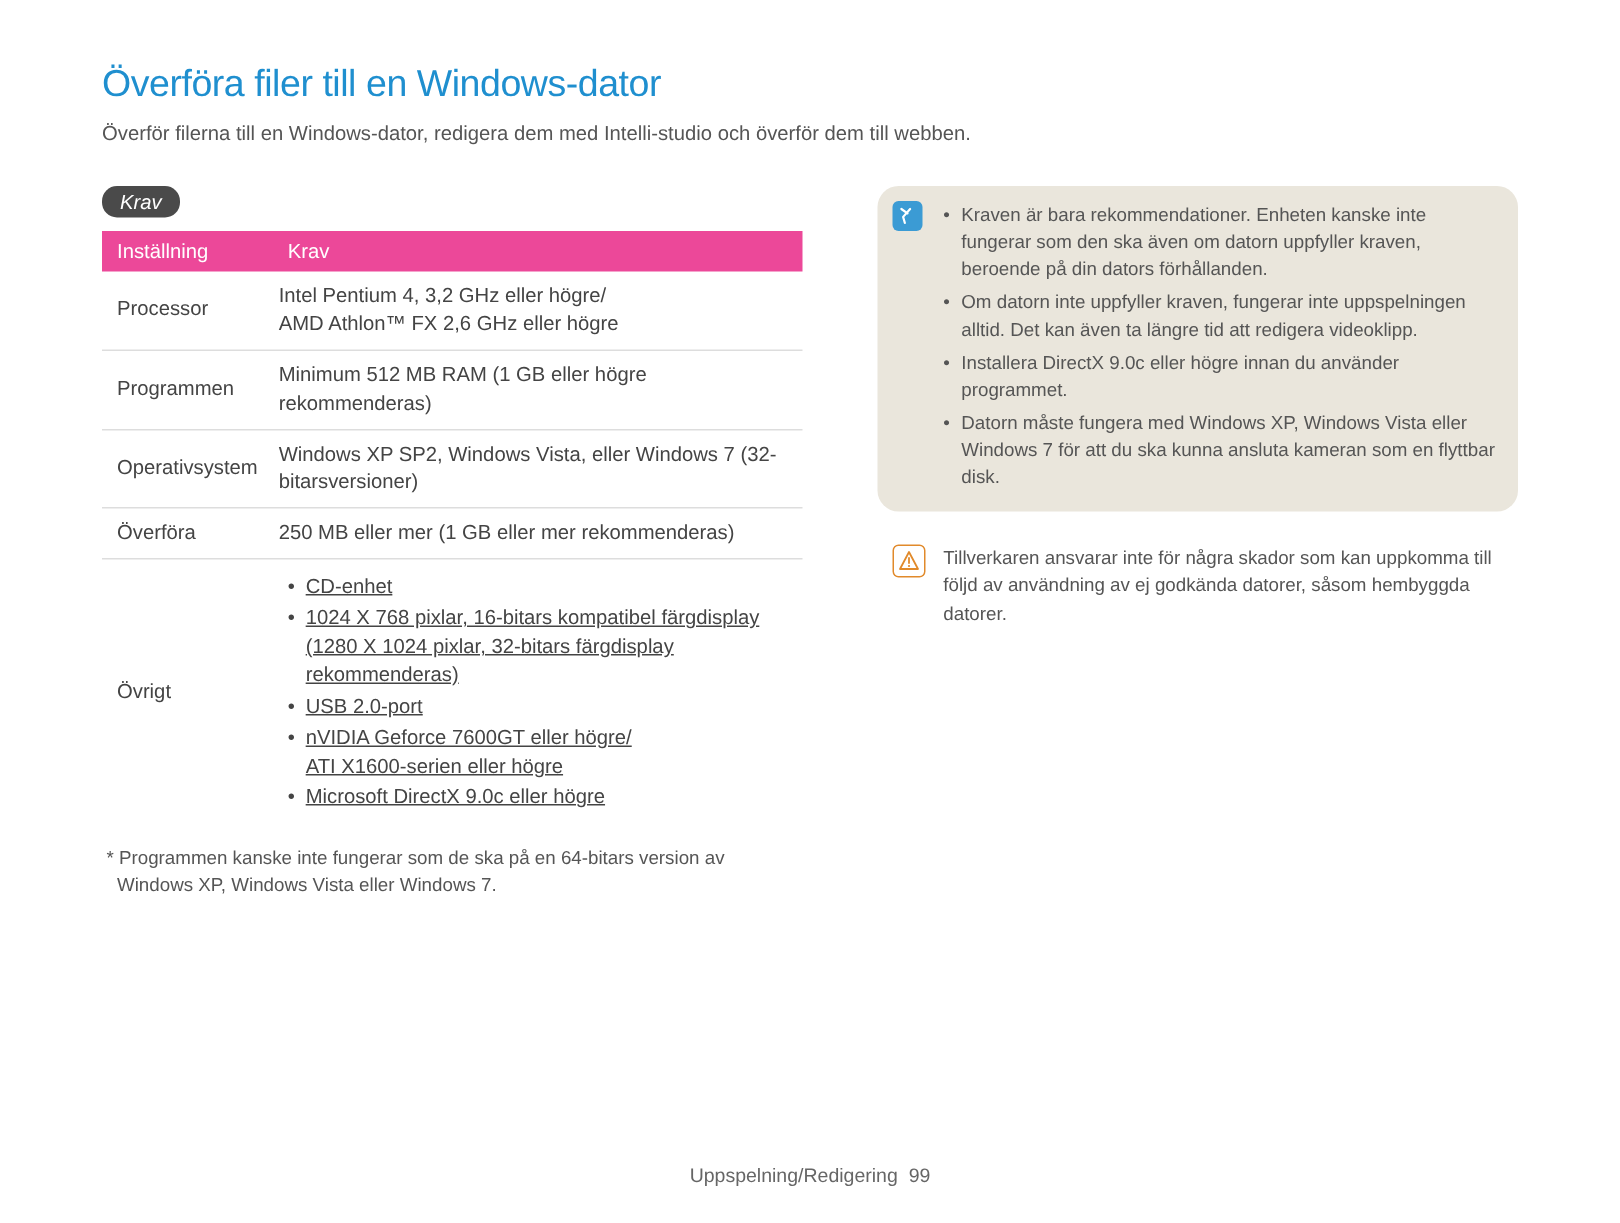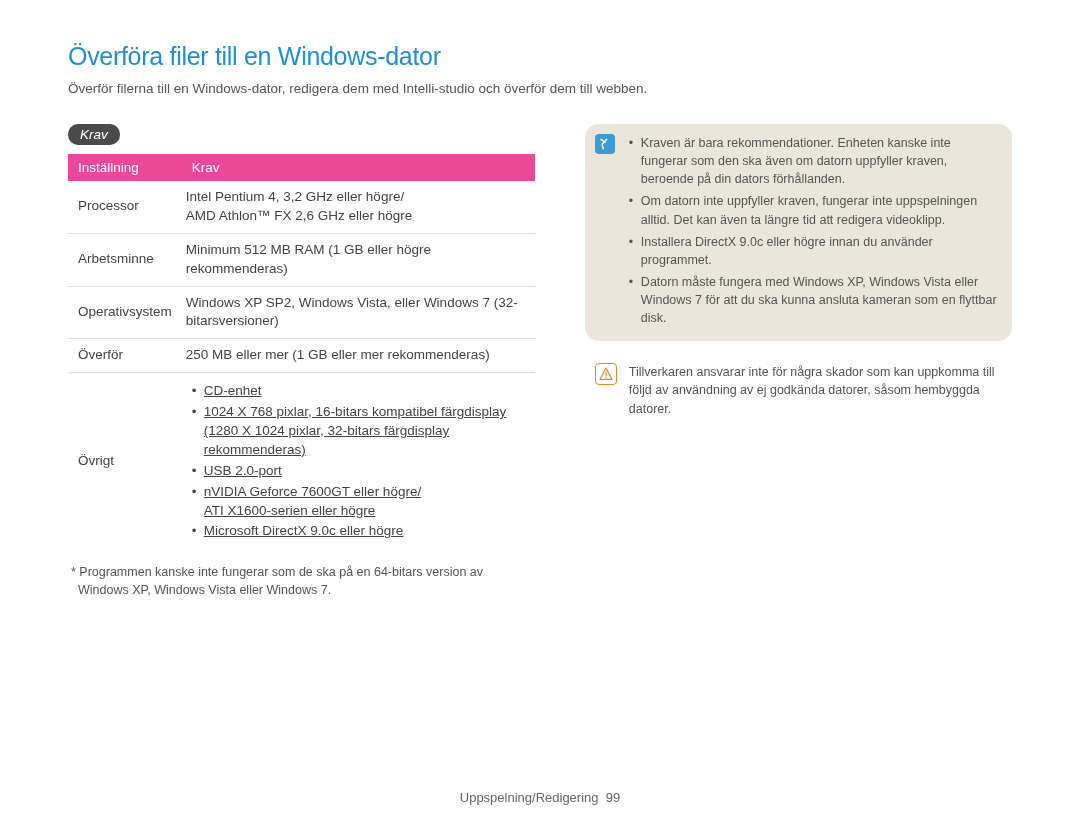--- a/index.html
+++ b/index.html
@@ -145,21 +145,21 @@
     width: 22px;
     height: 22px;
     border: 1.5px solid #e18a2b;
     border-radius: 4px;
     display:flex; align-items:center; justify-content:center;
   }
   .warnbox .icon svg { width: 16px; height: 16px; }
 
   .footer {
     position: absolute;
-    bottom: 10px;
+    bottom: 24px;
     left: 0;
     width: 100%;
     text-align: center;
     font-size: 13px;
     color: #666;
   }
   .footer .pnum { font-weight: 400; }
 </style>
 </head>
 <body>
@@ -179,29 +179,29 @@
             <th>Krav</th>
           </tr>
         </thead>
         <tbody>
           <tr>
             <td>Processor</td>
             <td style="white-space:pre-line">Intel Pentium 4, 3,2 GHz eller högre/
 AMD Athlon™ FX 2,6 GHz eller högre</td>
           </tr>
           <tr>
-            <td>Arbetsminne</td>
+            <td>Programmen</td>
             <td>Minimum 512 MB RAM (1 GB eller högre rekommenderas)</td>
           </tr>
           <tr>
             <td>Operativsystem</td>
             <td>Windows XP SP2, Windows Vista, eller Windows 7 (32-bitarsversioner)</td>
           </tr>
           <tr>
-            <td>Överför</td>
+            <td>Överföra</td>
             <td>250 MB eller mer (1 GB eller mer rekommenderas)</td>
           </tr>
           <tr>
             <td>Övrigt</td>
             <td>
               <ul class="bullets">
                 <li>CD-enhet</li>
                 <li>1024 X 768 pixlar, 16-bitars kompatibel färgdisplay (1280 X 1024 pixlar, 32-bitars färgdisplay rekommenderas)</li>
                 <li>USB 2.0-port</li>
                 <li style="white-space:pre-line">nVIDIA Geforce 7600GT eller högre/

